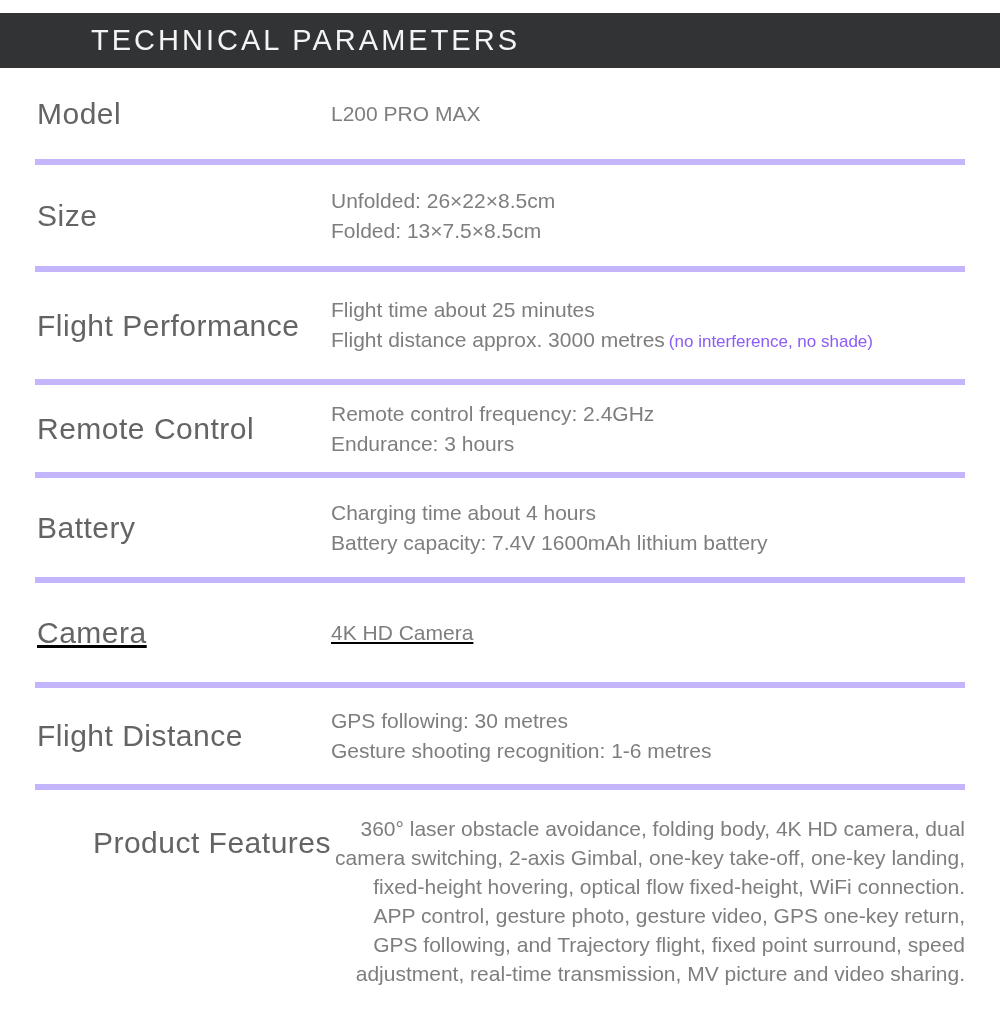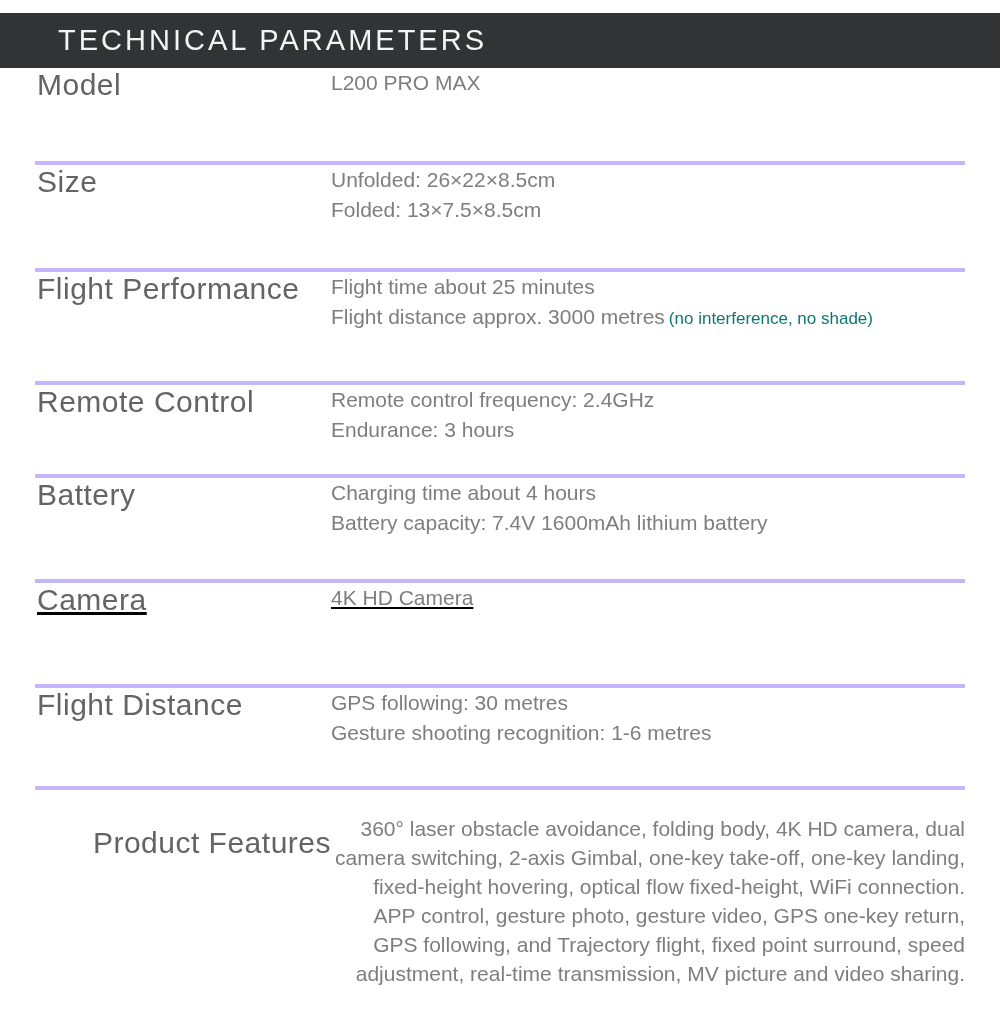--- a/index.html
+++ b/index.html
@@ -15,37 +15,38 @@
     overflow: hidden;
   }
 
   
   .header-bar {
     margin-top: 13px;
     height: 55px;
     background: #313335;
     display: flex;
     align-items: center;
-    padding-left: 58px;
+    padding-left: 91px;
     box-sizing: border-box;
   }
   .header-bar .title {
     color: #f4f4f4;
     font-size: 29px;
     letter-spacing: 3px;
     font-weight: 400;
   }
 
   
   .spec-table {
     margin: 0 35px;
   }
   .row {
     display: flex;
-    border-bottom: 4px solid #c4b5fd;
+    align-items: center;
+    border-bottom: 6px solid #c4b5fd;
     box-sizing: border-box;
   }
   .row:last-child {
     border-bottom: none;
     text-align: right;
   }
   .label {
     width: 296px;
     flex: 0 0 296px;
     padding-left: 2px;
@@ -58,21 +59,21 @@
   .value {
     flex: 1 1 auto;
     max-width: 648px;
     font-size: 21px;
     line-height: 30px;
     color: #7e7e7e;
   }
   .vline { white-space: nowrap; }
   .note {
     font-size: 17px;
-    color: #0f766e;
+    color: #8b5cf6;
     margin-left: 4px;
   }
 
   
   .row-model    { height: 97px; }
   .row-size     { height: 107px; }
   .row-flightperf { height: 113px; }
   .row-remote   { height: 93px; }
   .row-battery  { height: 105px; }
   .row-camera   { height: 105px; text-decoration: underline; }

